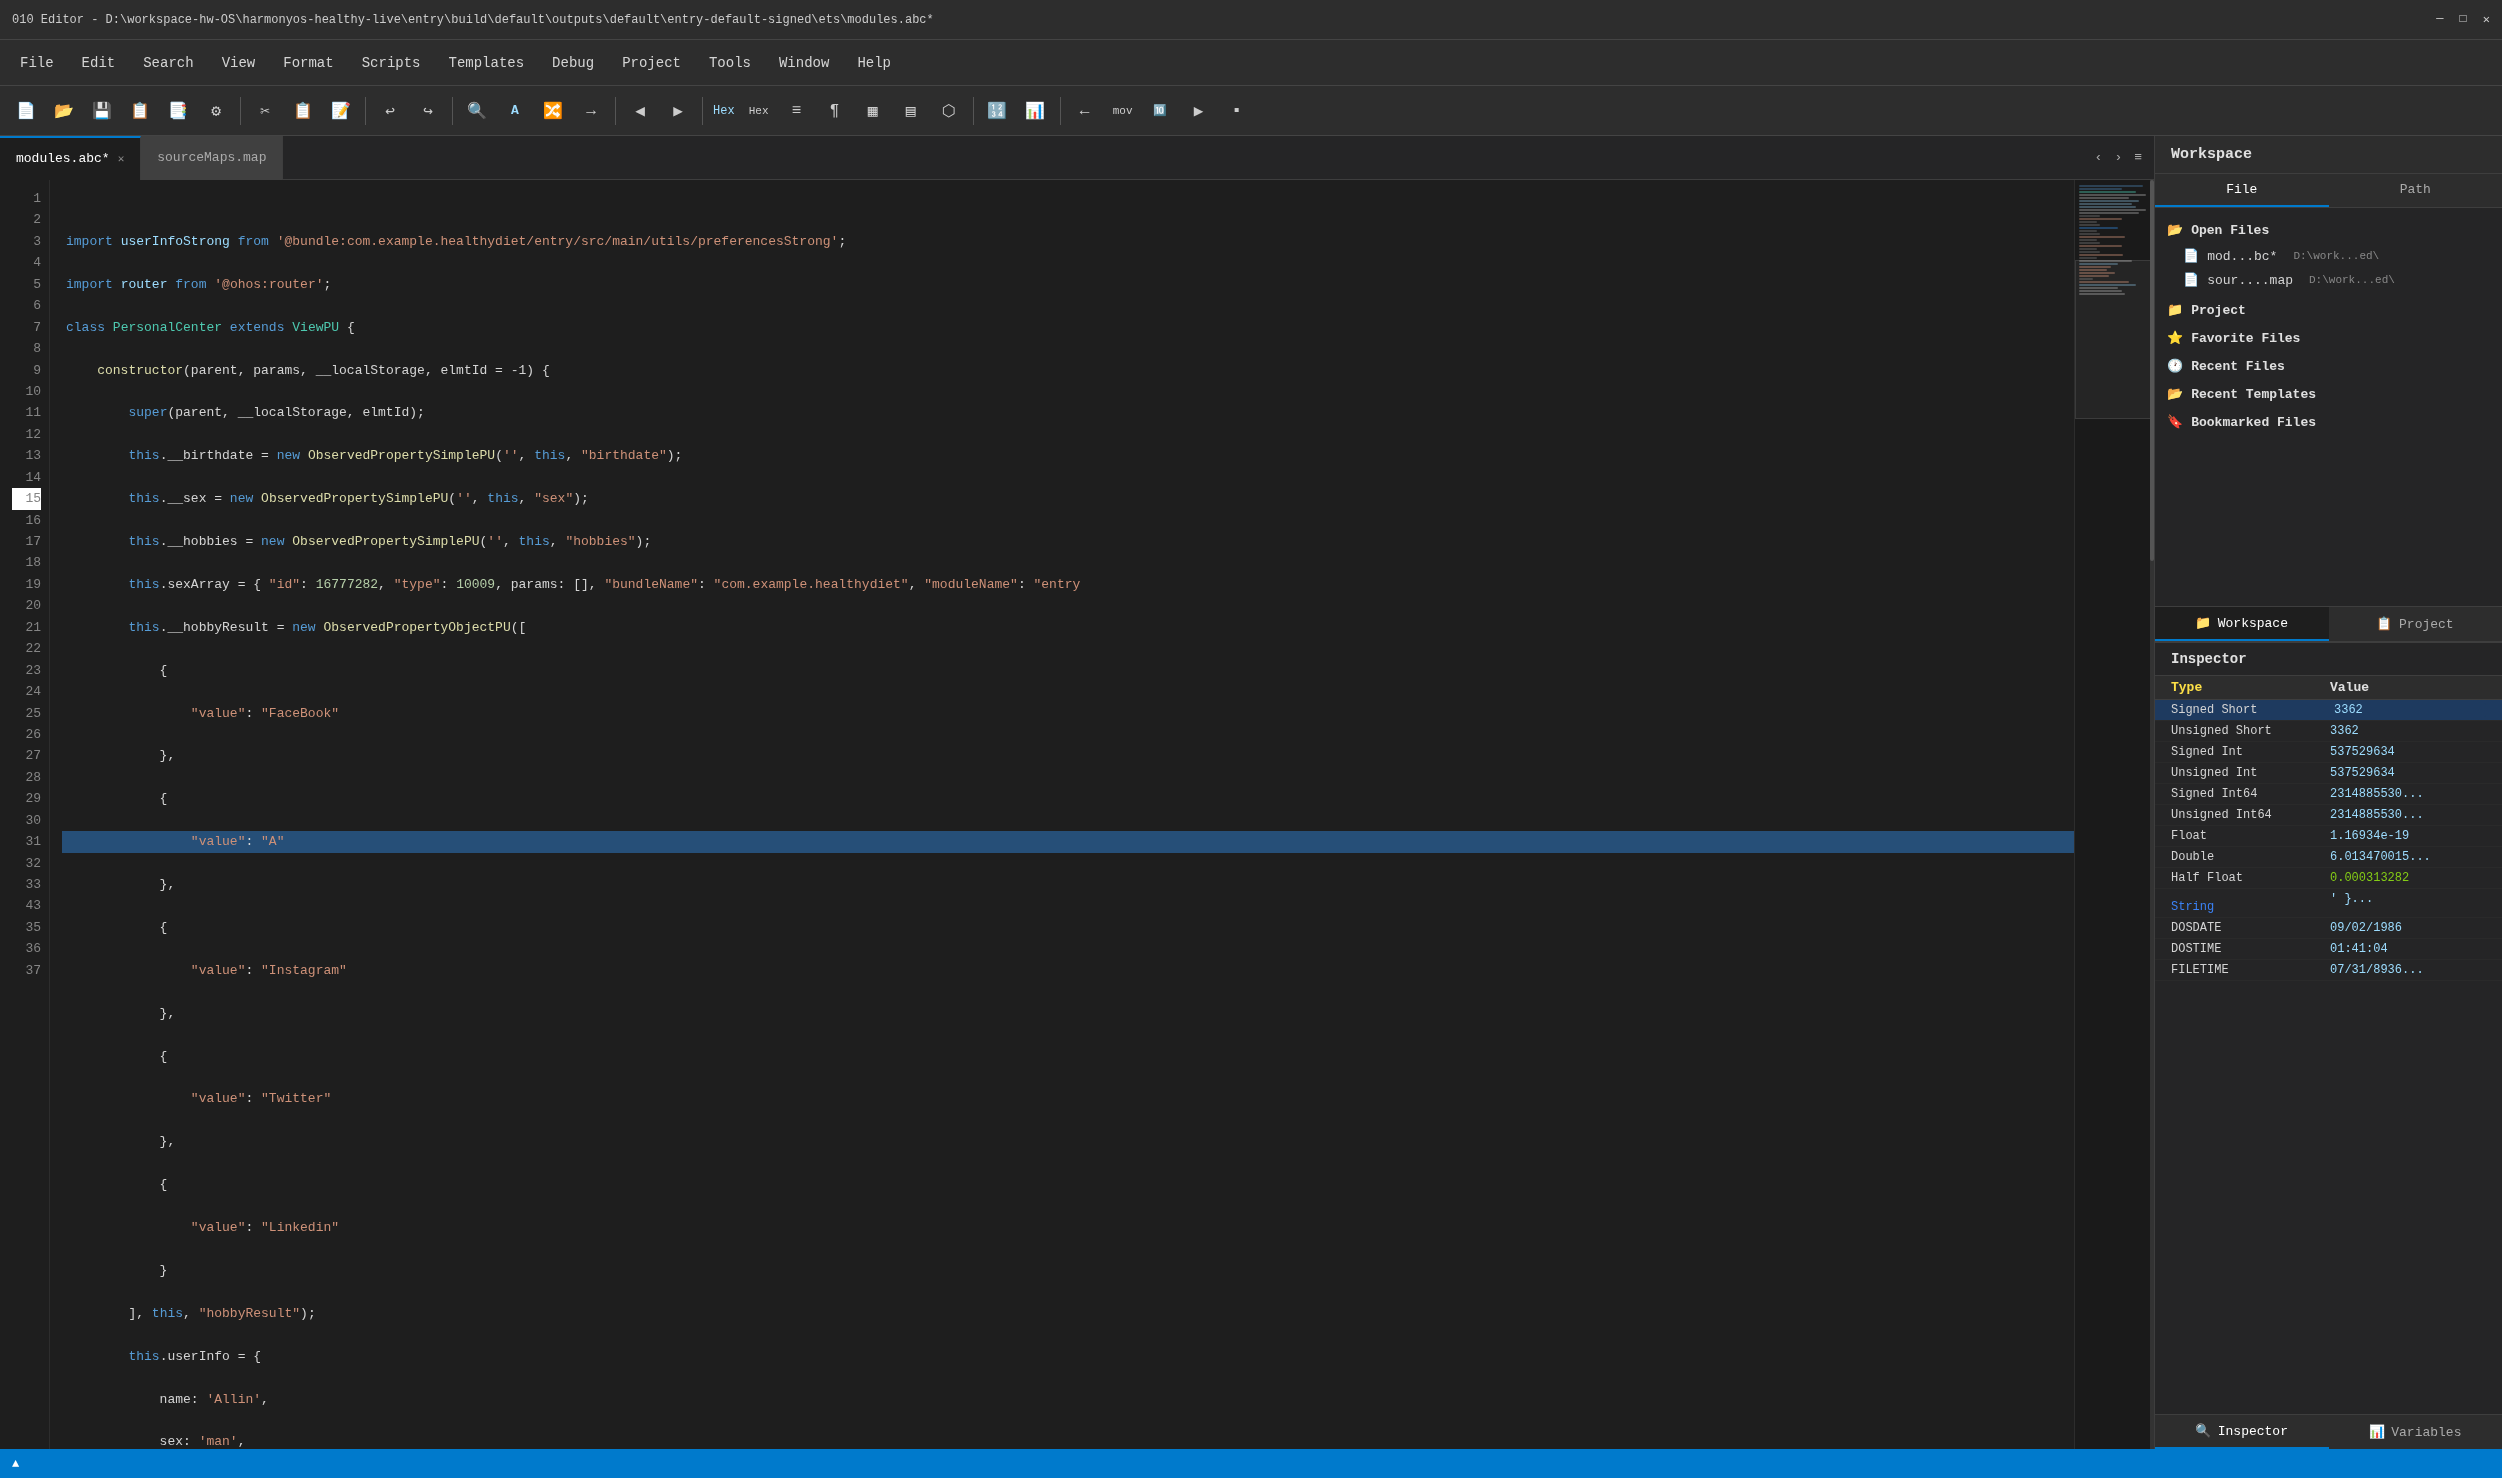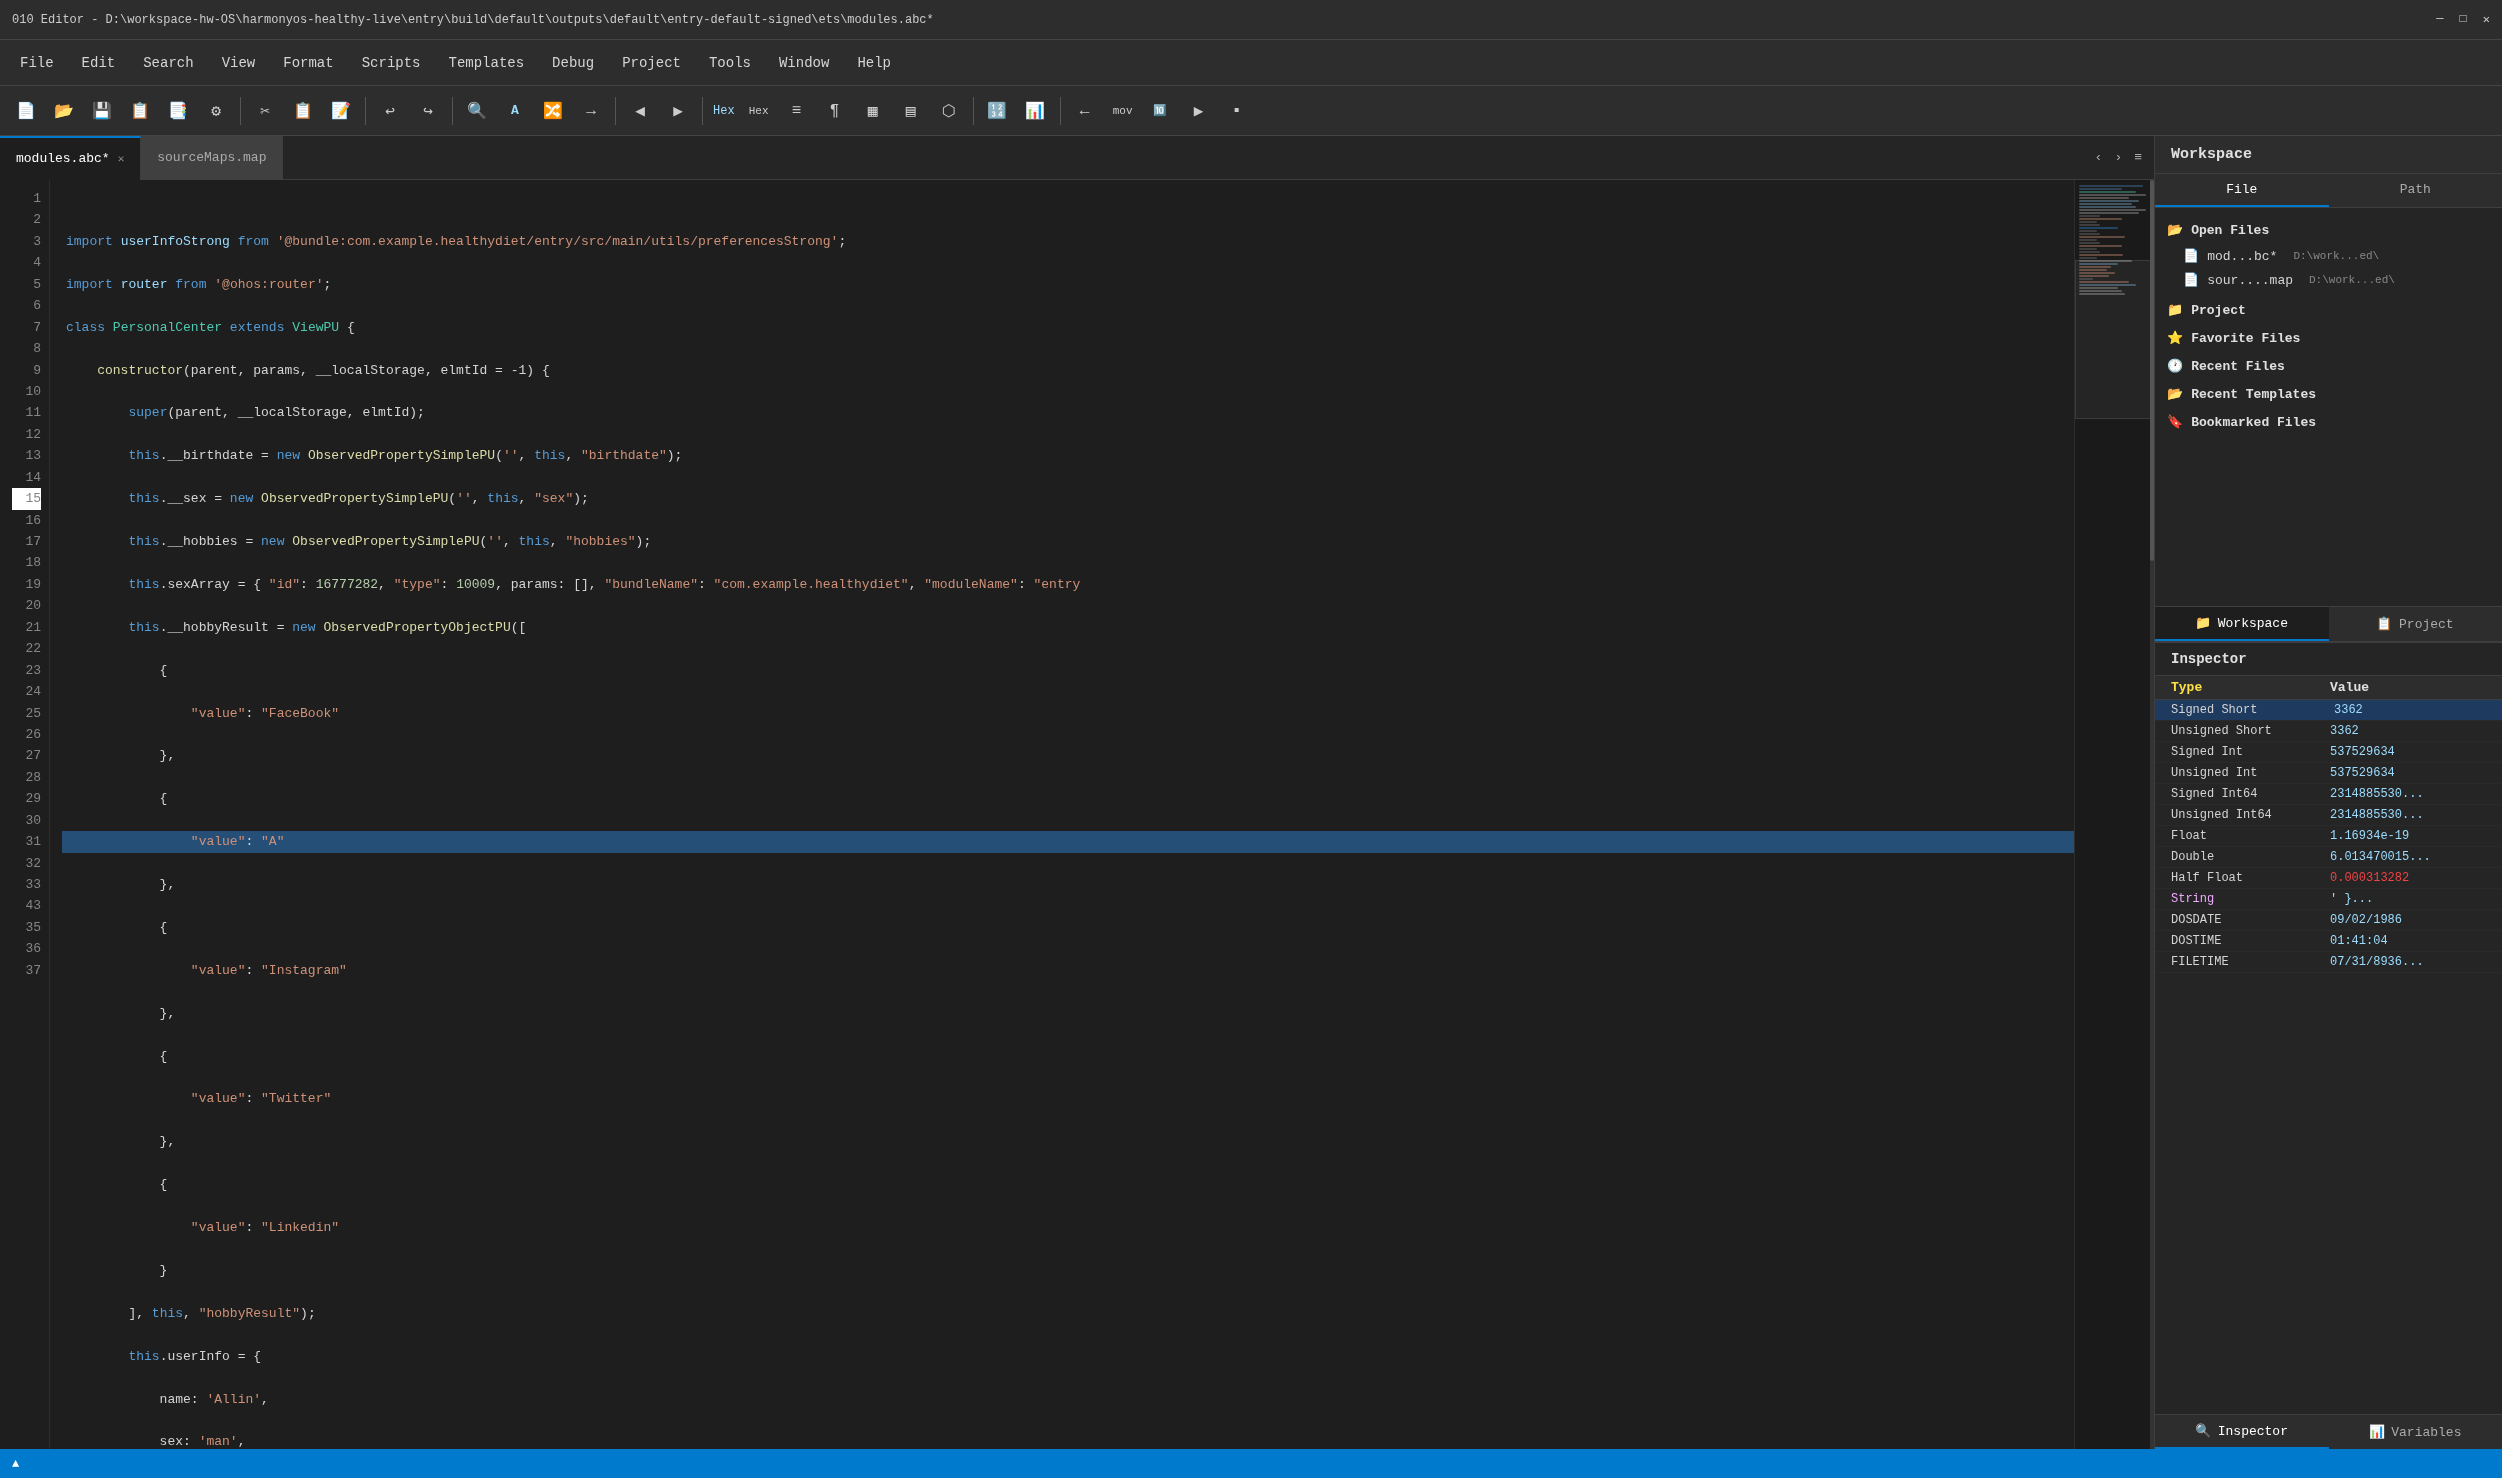--- a/index.html
+++ b/index.html
@@ -639,24 +639,24 @@
         <div class="inspector-row" style="display:flex; padding:3px 16px; border-bottom:1px solid #2a2a2a;">
           <span class="inspector-type" style="width:159px; color:#d4d4d4; font-size:12px;">Float</span>
           <span class="inspector-value" style="flex:1; color:#9cdcfe; font-size:12px;">1.16934e-19</span>
         </div>
         <div class="inspector-row" style="display:flex; padding:3px 16px; border-bottom:1px solid #2a2a2a;">
           <span class="inspector-type" style="width:159px; color:#d4d4d4; font-size:12px;">Double</span>
           <span class="inspector-value" style="flex:1; color:#9cdcfe; font-size:12px;">6.013470015...</span>
         </div>
         <div class="inspector-row" style="display:flex; padding:3px 16px; border-bottom:1px solid #2a2a2a;">
           <span class="inspector-type" style="width:159px; color:#d4d4d4; font-size:12px;">Half Float</span>
-          <span class="inspector-value" style="flex:1; color:#ef4444; font-size:12px;">0.000313282</span>
-        </div>
-        <div class="inspector-row" style="display:flex; padding:3px 16px; border-bottom:1px solid #2a2a2a;">
-          <span class="inspector-type" style="width:159px; color:#f0abfc; font-size:12px;">String</span>
+          <span class="inspector-value" style="flex:1; color:#84cc16; font-size:12px;">0.000313282</span>
+        </div>
+        <div class="inspector-row" style="display:flex; padding:3px 16px; border-bottom:1px solid #2a2a2a;">
+          <span class="inspector-type" style="width:159px; color:#3b82f6; font-size:12px;margin-top:8px;">String</span>
           <span class="inspector-value" style="flex:1; color:#9cdcfe; font-size:12px;">'            }...</span>
         </div>
         <div class="inspector-row" style="display:flex; padding:3px 16px; border-bottom:1px solid #2a2a2a;">
           <span class="inspector-type" style="width:159px; color:#d4d4d4; font-size:12px;">DOSDATE</span>
           <span class="inspector-value" style="flex:1; color:#9cdcfe; font-size:12px;">09/02/1986</span>
         </div>
         <div class="inspector-row" style="display:flex; padding:3px 16px; border-bottom:1px solid #2a2a2a;">
           <span class="inspector-type" style="width:159px; color:#d4d4d4; font-size:12px;">DOSTIME</span>
           <span class="inspector-value" style="flex:1; color:#9cdcfe; font-size:12px;">01:41:04</span>
         </div>

